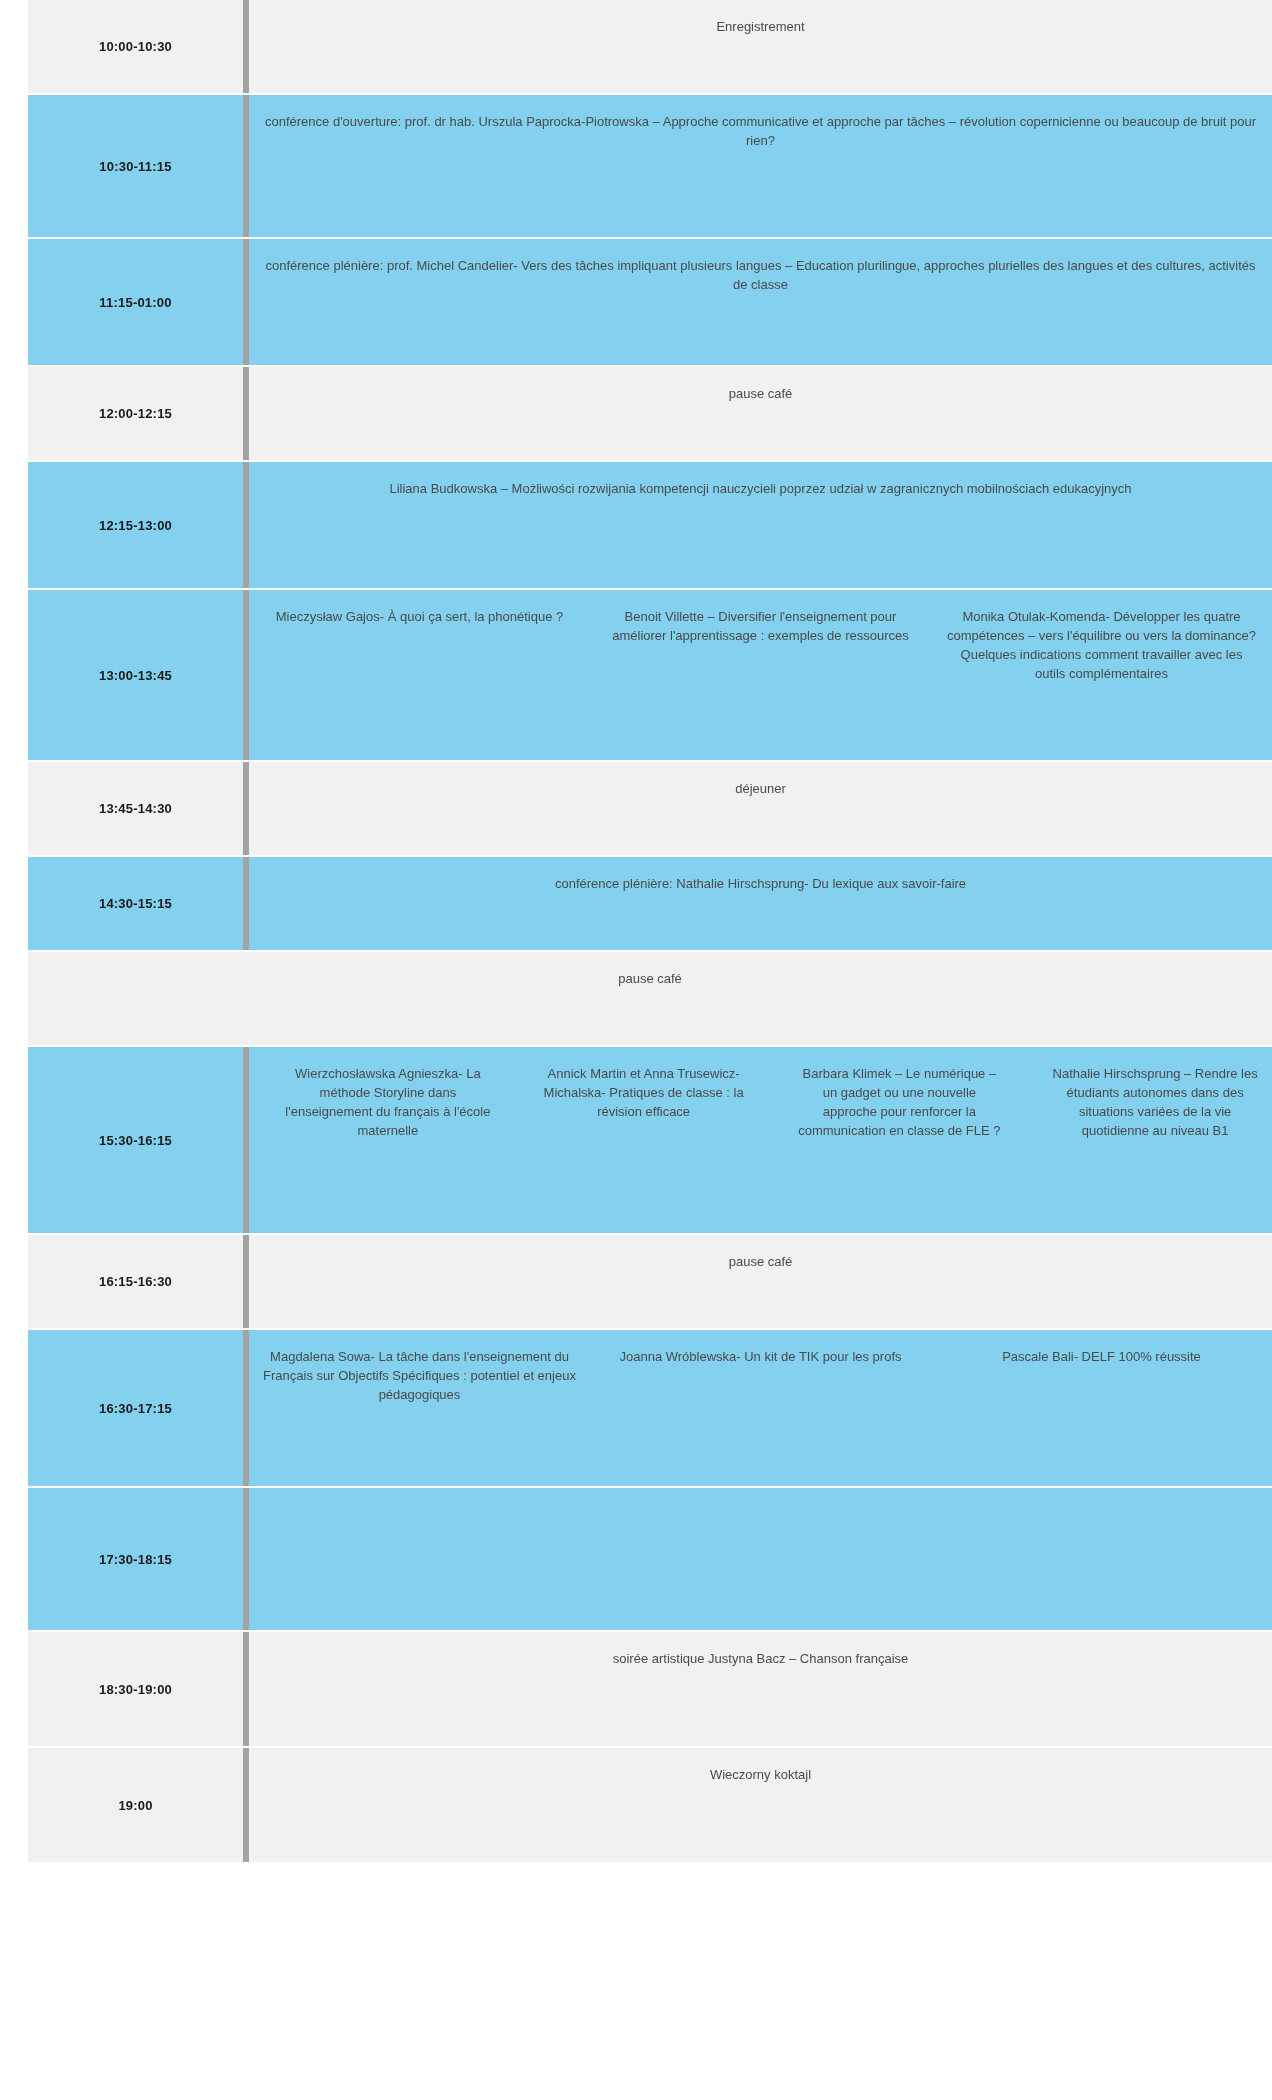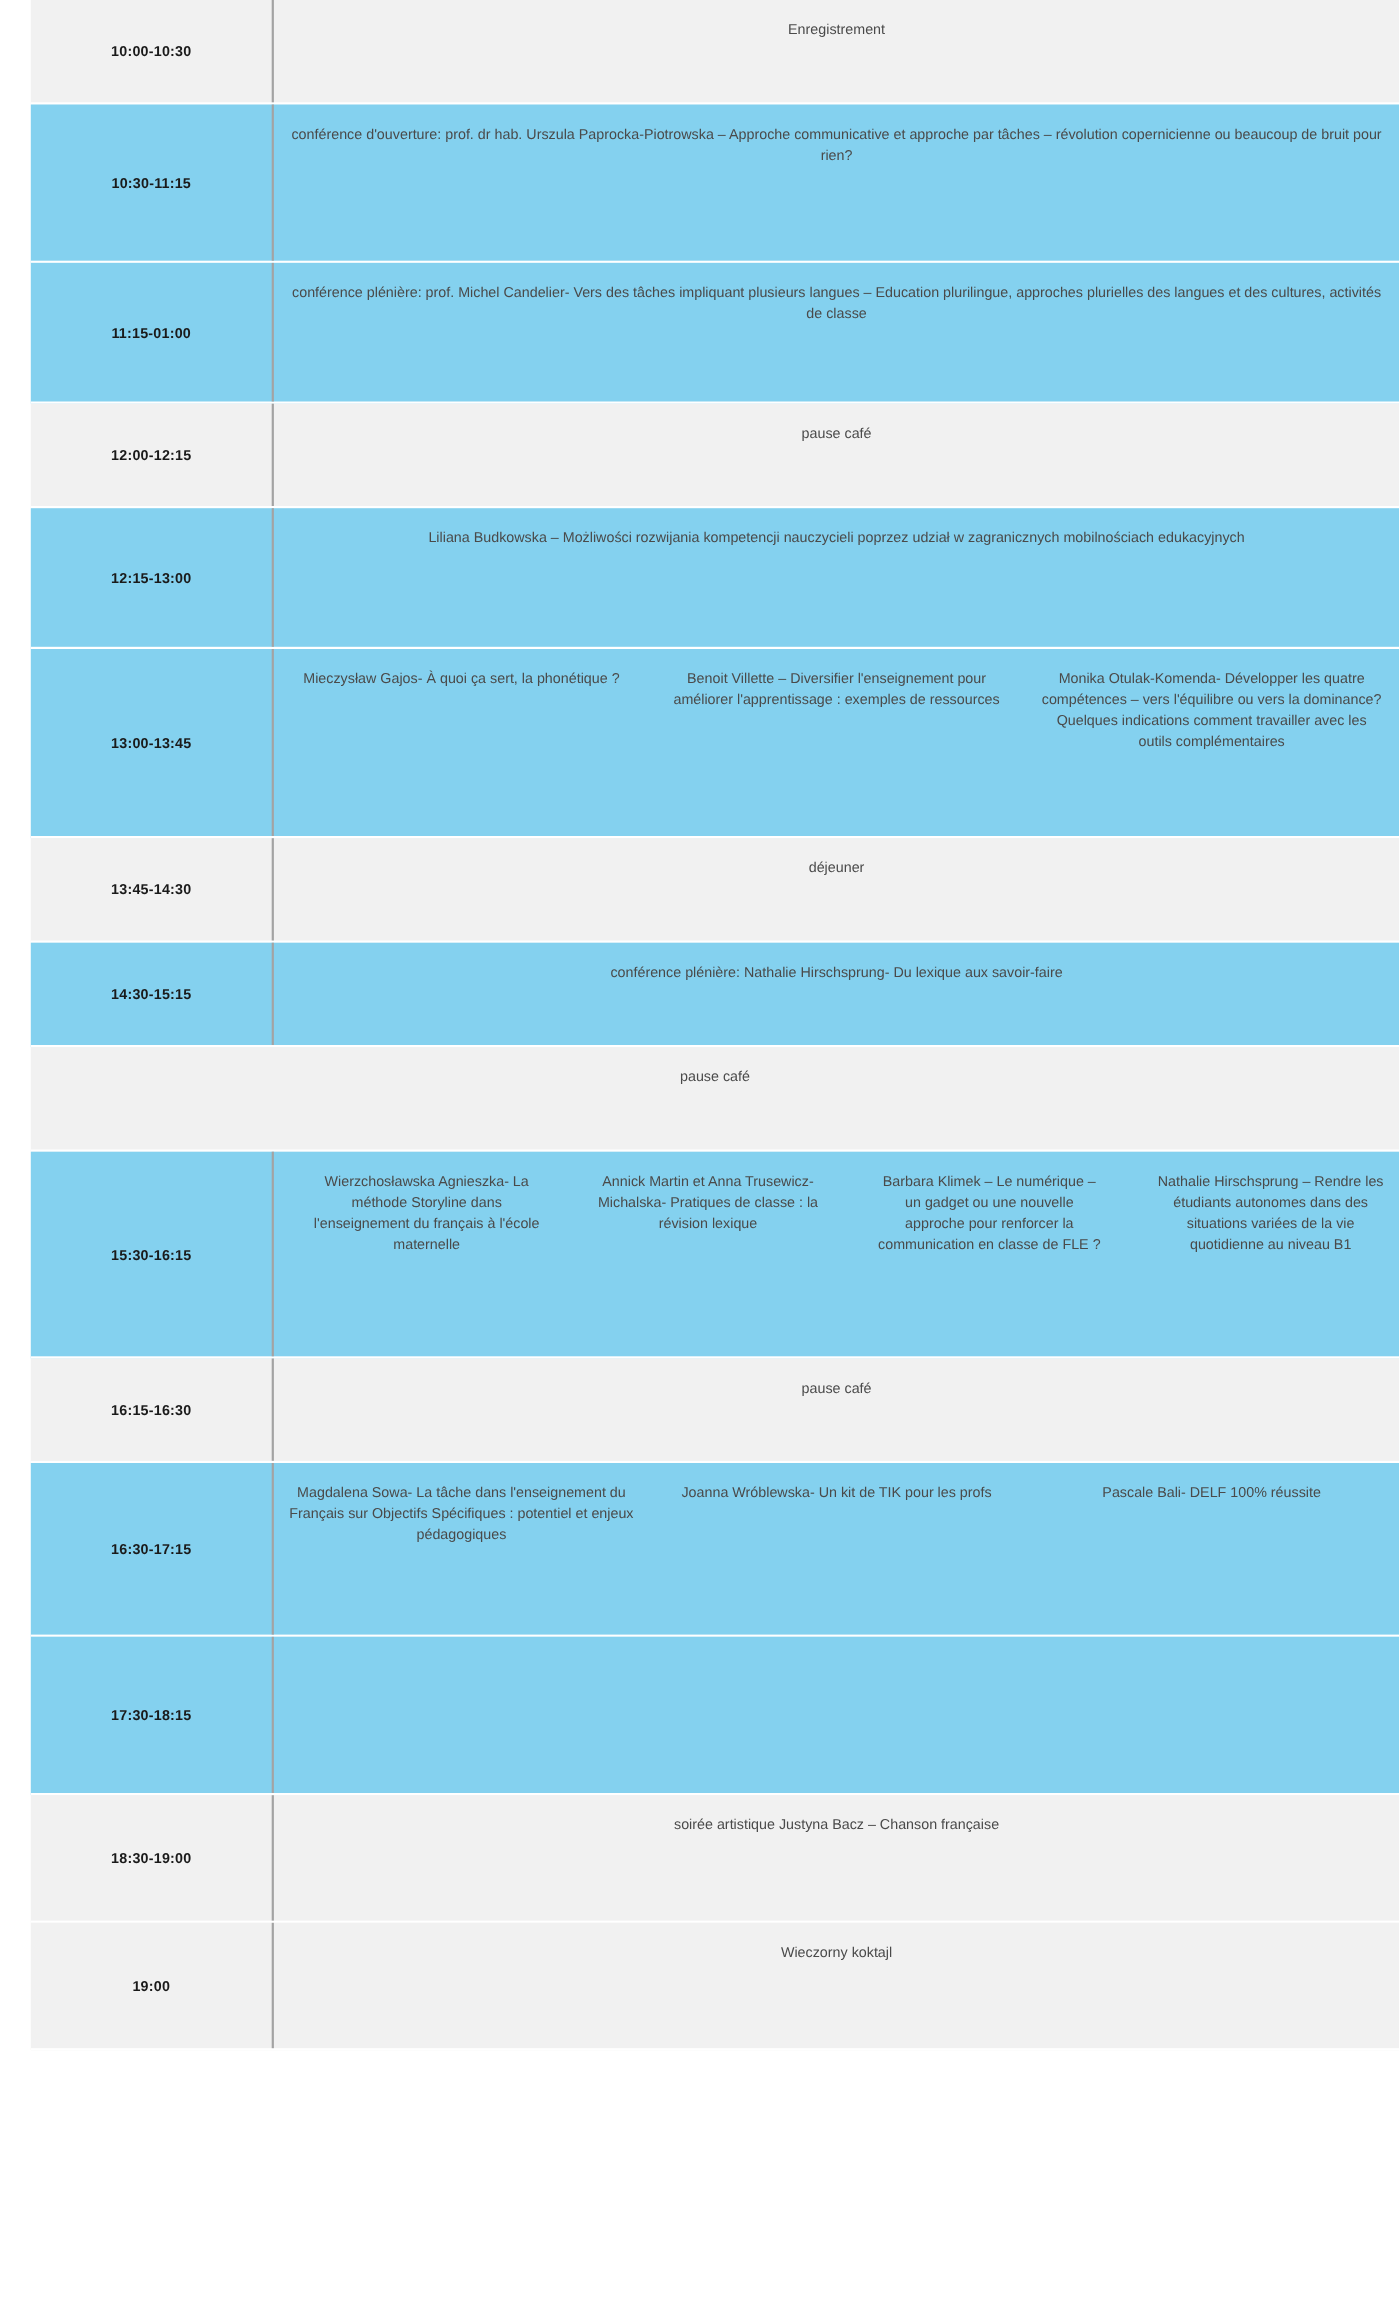--- a/index.html
+++ b/index.html
@@ -40,21 +40,21 @@
     flex: 0 0 221px;
     box-sizing: border-box;
     display: flex;
     align-items: center;
     justify-content: center;
     text-align: center;
     font-size: 13px;
     font-weight: bold;
     letter-spacing: 0.2px;
     color: #1a1a1a;
-    border-right: 2px solid #a3a3a3;
+    border-right: 6px solid #a3a3a3;
     padding: 6px 8px;
   }
   .content-cell {
     flex: 1 1 auto;
     display: flex;
     box-sizing: border-box;
   }
   .sub-cell {
     box-sizing: border-box;
     padding: 18px 14px;
@@ -152,21 +152,21 @@
         <div class="content-cell cols-1">
           <div class="sub-cell">pause café</div>
         </div>
       </div>
     </div>
     <div class="sched-row row-blue h-188">
       <div class="row-inner">
         <div class="time-cell">15:30-16:15</div>
         <div class="content-cell cols-4">
           <div class="sub-cell">Wierzchosławska Agnieszka- La méthode Storyline dans l'enseignement du français à l'école maternelle</div>
-          <div class="sub-cell">Annick Martin et Anna Trusewicz-Michalska- Pratiques de classe : la révision lexique</div>
+          <div class="sub-cell">Annick Martin et Anna Trusewicz-Michalska- Pratiques de classe : la révision efficace</div>
           <div class="sub-cell">Barbara Klimek – Le numérique – un gadget ou une nouvelle approche pour renforcer la communication en classe de FLE ?</div>
           <div class="sub-cell">Nathalie Hirschsprung – Rendre les étudiants autonomes dans des situations variées de la vie quotidienne au niveau B1</div>
         </div>
       </div>
     </div>
     <div class="sched-row row-grey h-95">
       <div class="row-inner">
         <div class="time-cell">16:15-16:30</div>
         <div class="content-cell cols-1">
           <div class="sub-cell">pause café</div>

